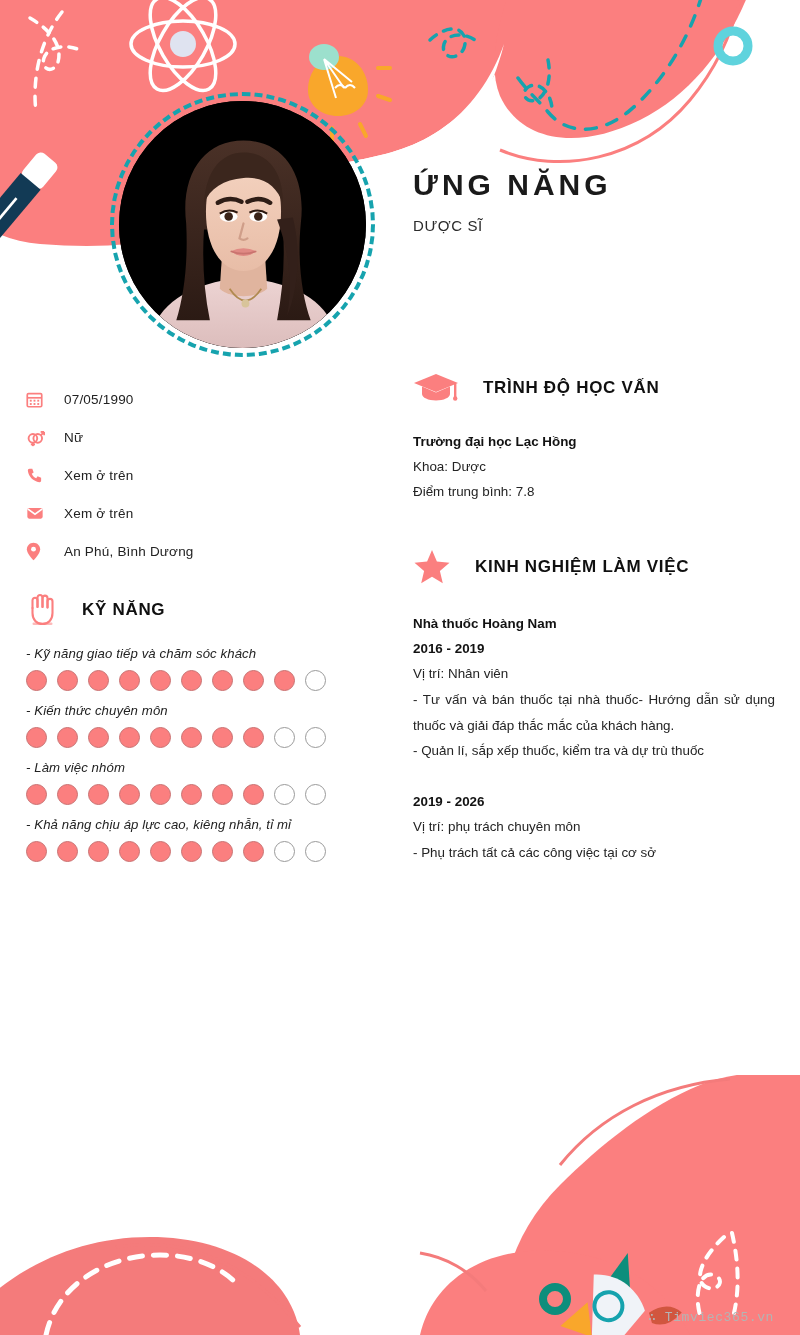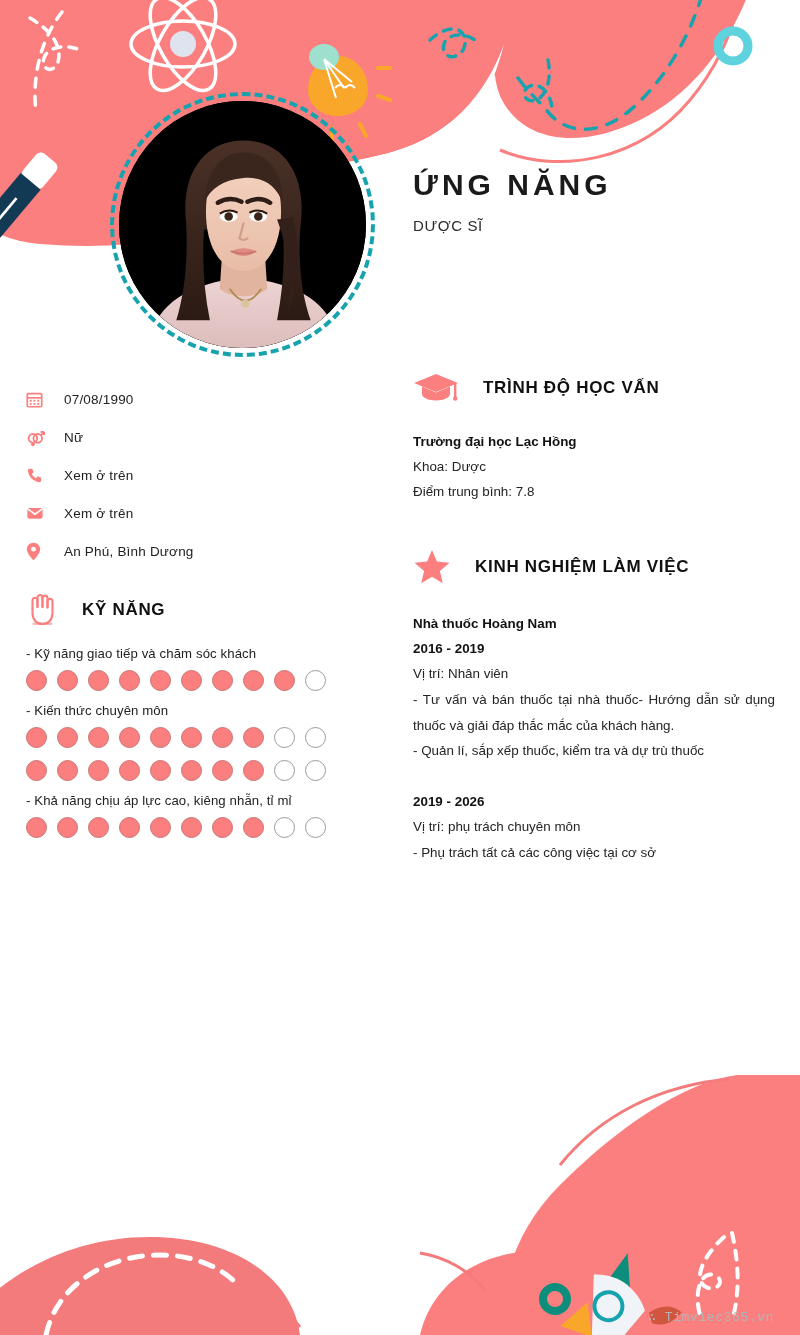--- a/index.html
+++ b/index.html
@@ -115,21 +115,21 @@
   .sec-title {
     font-size: 17px;
     font-weight: bold;
     color: #101010;
     letter-spacing: 0.7px;
   }
 
   .skills-head { margin-top: 22px; margin-bottom: 18px; }
 
   
-  .skill-item { margin-bottom: 12px; }
+  .skill-item { margin-bottom: 12px; font-style: italic; }
   .skill-label {
     font-size: 13.2px;
     color: #222;
     margin-bottom: 9px;
     letter-spacing: 0.1px;
   }
   .dots { display: flex; gap: 10px; }
   .dot {
     width: 21px; height: 21px;
     border-radius: 50%;
@@ -307,21 +307,21 @@
             <g fill="#fb7f7f">
               <rect x="4.5" y="10.3" width="2.2" height="2.2"></rect>
               <rect x="8.9" y="10.3" width="2.2" height="2.2"></rect>
               <rect x="13.3" y="10.3" width="2.2" height="2.2"></rect>
               <rect x="4.5" y="14.2" width="2.2" height="2.2"></rect>
               <rect x="8.9" y="14.2" width="2.2" height="2.2"></rect>
               <rect x="13.3" y="14.2" width="2.2" height="2.2"></rect>
             </g>
           </svg>
         </span>
-        <span class="contact-tx">07/08/1990</span>
+        <span class="contact-tx">07/05/1990</span>
       </div>
 
       <div class="contact-row">
         <span class="contact-ic">
           <svg width="19" height="19" viewBox="0 0 22 22">
             <circle cx="8" cy="12" r="5" fill="none" stroke="#fb7f7f" stroke-width="2.2"></circle>
             <line x1="8" y1="17" x2="8" y2="21" stroke="#fb7f7f" stroke-width="2.2"></line>
             <line x1="5.6" y1="19" x2="10.4" y2="19" stroke="#fb7f7f" stroke-width="2.2"></line>
             <circle cx="13.6" cy="12" r="5" fill="none" stroke="#fb7f7f" stroke-width="2.2"></circle>
             <line x1="17" y1="8.5" x2="21" y2="4.6" stroke="#fb7f7f" stroke-width="2.2"></line>
@@ -409,20 +409,21 @@
           <span class="dot on"></span>
           <span class="dot on"></span>
           <span class="dot on"></span>
           <span class="dot on"></span>
           <span class="dot off"></span>
           <span class="dot off"></span>
         </div>
       </div>
 
       <div class="skill-item">
+        <div class="skill-label">- Làm việc nhóm</div>
         <div class="dots">
           <span class="dot on"></span>
           <span class="dot on"></span>
           <span class="dot on"></span>
           <span class="dot on"></span>
           <span class="dot on"></span>
           <span class="dot on"></span>
           <span class="dot on"></span>
           <span class="dot on"></span>
           <span class="dot off"></span>

